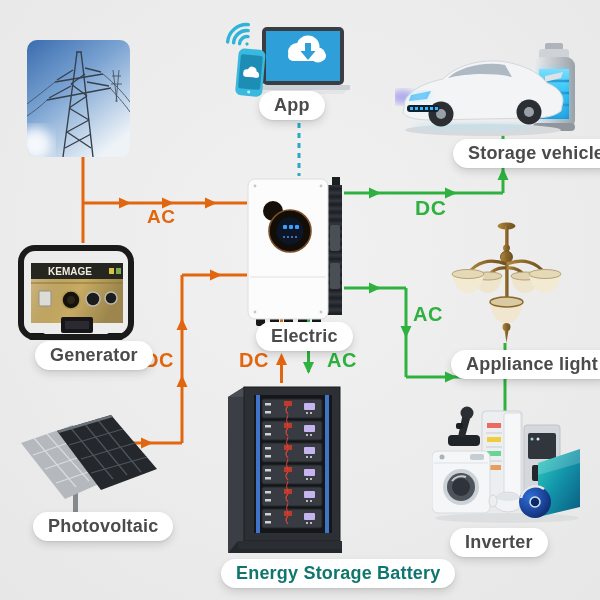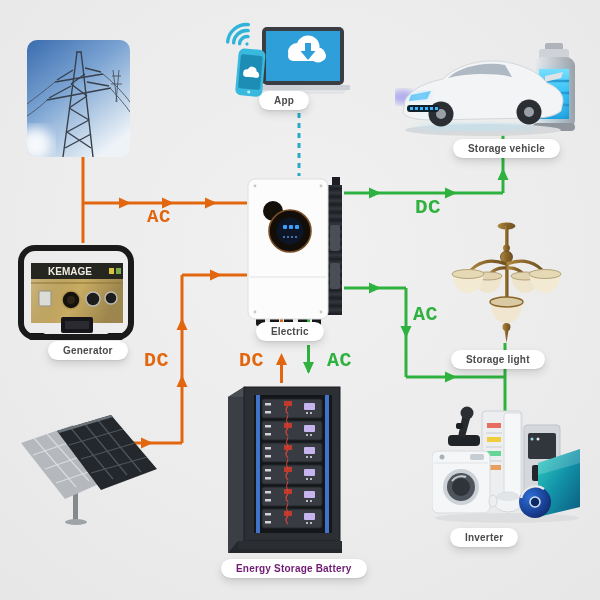--- a/index.html
+++ b/index.html
@@ -2,24 +2,24 @@
 <html><head>
 <meta charset="utf-8">
 <style>
   html,body{margin:0;padding:0;}
   body{font-family:"Liberation Sans", sans-serif;}
   #canvas{position:relative;width:600px;height:600px;overflow:hidden;
     background:radial-gradient(circle at 50% 42%, #f1f1f1 0%, #ececec 55%, #e7e7e7 100%);}
   .node{position:absolute;text-decoration:underline;}
   .node svg{display:block;}
   .pill{position:absolute;z-index:5;background:#ffffff;border-radius:999px;
-    padding:4px 15px;font-size:10px;font-weight:600;color:#4b4b4b;letter-spacing:.2px;
+    padding:4px 15px;font-size:18px;font-weight:600;color:#4b4b4b;letter-spacing:.2px;
     box-shadow:0 4px 9px rgba(0,0,0,.13), 0 1px 2px rgba(0,0,0,.08);white-space:nowrap;}
-  .pill.bold{font-weight:700;color:#701a75;}
-  .flow{position:absolute;z-index:4;font-weight:800;letter-spacing:.5px;font-family:Liberation Mono, monospace;}
+  .pill.bold{font-weight:700;color:#0f766e;}
+  .flow{position:absolute;z-index:4;font-weight:800;letter-spacing:.5px;}
   .flow.orange{color:#e2660e;}
   .flow.green{color:#2eb13f;}
   #wires{position:absolute;left:0;top:0;z-index:1;}
 </style>
 </head>
 <body>
 
 <div id="canvas">
 
   <svg id="wires" width="600" height="600" viewBox="0 0 600 600">
@@ -119,40 +119,43 @@
       <line x1="16" y1="40" x2="108" y2="40" stroke="#8a7438" stroke-width="1"></line>
       <rect x="24" y="48" width="12" height="15" rx="1" fill="#dcdcd6" stroke="#8f8f86"></rect>
       <circle cx="56" cy="57" r="9" fill="#15120c" stroke="#b49a55" stroke-width="1.5"></circle>
       <circle cx="56" cy="57" r="4" fill="#2c2416"></circle>
       <circle cx="78" cy="56" r="7" fill="#1c1c1c" stroke="#b9b9b2" stroke-width="1.5"></circle>
       <circle cx="96" cy="55" r="6" fill="#1c1c1c" stroke="#b9b9b2" stroke-width="1.5"></circle>
       <rect x="46" y="74" width="32" height="16" rx="2" fill="#16161a"></rect>
       <rect x="50" y="78" width="24" height="8" fill="#2a2a30"></rect>
     </svg>
   </div>
-  <div class="pill" style="left:48px;top:341px">
+  <div class="pill" style="left:35px;top:341px">
     <span>Generator</span>
   </div>
 
   <div class="node" style="left:15px;top:413px;z-index:2">
     <svg width="145" height="115" viewBox="0 0 145 115">
       <rect x="58" y="76" width="5" height="32" fill="#84898e"></rect>
       <ellipse cx="61" cy="109" rx="11" ry="3" fill="#9ea3a7"></ellipse>
       <polygon points="6,30 58,12 104,62 50,86" fill="#b5b9be"></polygon>
       <g stroke="#d9dcdf" stroke-width="1.2">
         <path d="M19,25 L61,74 M32,21 L74,68 M45,16 L88,62"></path>
         <path d="M18,42 L70,24 M30,56 L82,38 M41,70 L94,52"></path>
       </g>
       <polygon points="42,18 96,2 142,56 86,77" fill="#24282d"></polygon>
       <g stroke="#4d555d" stroke-width="1.2">
         <path d="M55,14 L98,66 M69,10 L112,62 M82,6 L126,59"></path>
         <path d="M54,32 L108,16 M66,46 L120,30 M76,60 L132,44"></path>
       </g>
       <polygon points="42,18 96,2 98,4 44,20" fill="#6a7278"></polygon>
     </svg>
+  </div>
+  <div class="pill" style="left:33px;top:512px">
+    <span>Photovoltaic</span>
   </div>
 
   <div class="node" style="left:215px;top:12px;z-index:2">
     <svg width="135" height="105" viewBox="0 0 135 105">
 
       <g transform="translate(32,32) rotate(-40)" stroke="#2fb3d9" stroke-width="3.4" fill="none" stroke-linecap="round">
         <circle cx="0" cy="0" r="1.6" fill="#2fb3d9" stroke="none"></circle>
         <path d="M-5.5,-5 A7.5,7.5 0 0 1 5.5,-5"></path>
         <path d="M-9.5,-9.5 A13.2,13.2 0 0 1 9.5,-9.5"></path>
         <path d="M-13.5,-14 A19,19 0 0 1 13.5,-14"></path>
@@ -334,21 +337,21 @@
         <ellipse cx="99" cy="56" rx="16" ry="4.5" fill="#e6d9b6" stroke="#b5a378" stroke-width="1"></ellipse>
       </g>
 
       <path d="M44,84 C46,99 52,105 60.5,105 C69,105 75,99 77,84 Z" fill="#f1e7d0"></path>
       <ellipse cx="60.5" cy="84" rx="16.5" ry="5" fill="#d9caa4" stroke="#8a6527" stroke-width="1.4"></ellipse>
       <circle cx="60.5" cy="109" r="4" fill="url(#brass)"></circle>
       <polygon points="58.5,112 62.5,112 60.5,125" fill="url(#brass)"></polygon>
     </svg>
   </div>
   <div class="pill" style="left:451px;top:350px">
-    <span>Storage light</span>
+    <span>Appliance light</span>
   </div>
 
   <div class="node" style="left:432px;top:405px;z-index:2">
     <svg width="150" height="120" viewBox="0 0 150 120">
       <defs>
         <linearGradient id="tvscr" x1="0" y1="0" x2="1" y2="1">
           <stop offset="0" stop-color="#2fd0c0"></stop>
             <stop offset="0.5" stop-color="#1292a8"></stop>
             <stop offset="1" stop-color="#0b5a80"></stop>
         </linearGradient>

